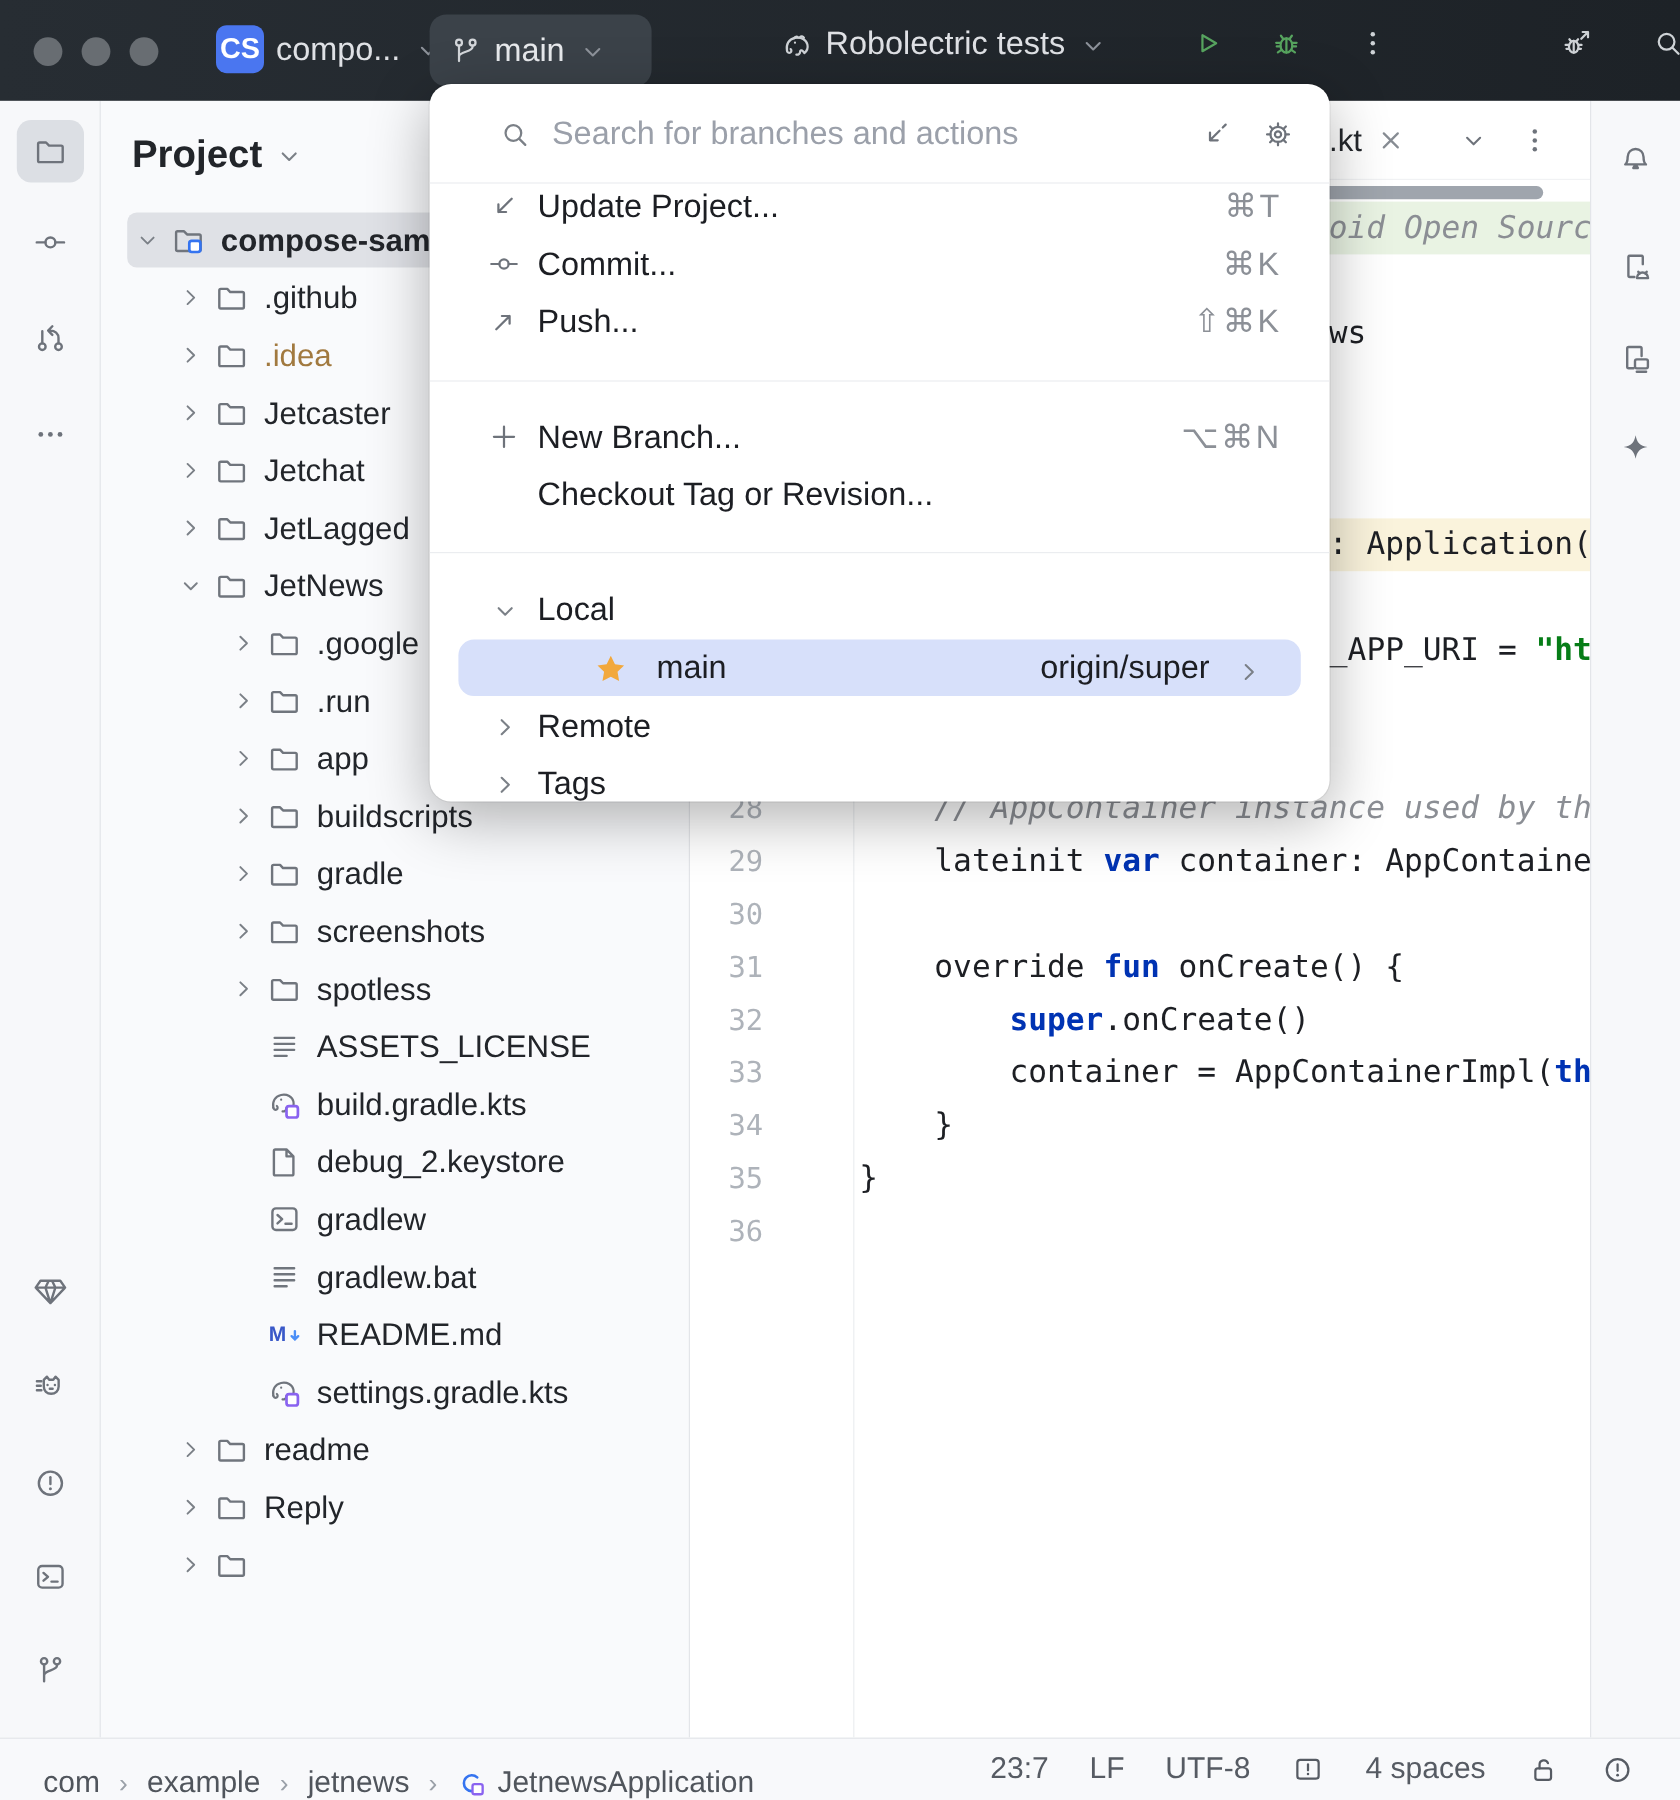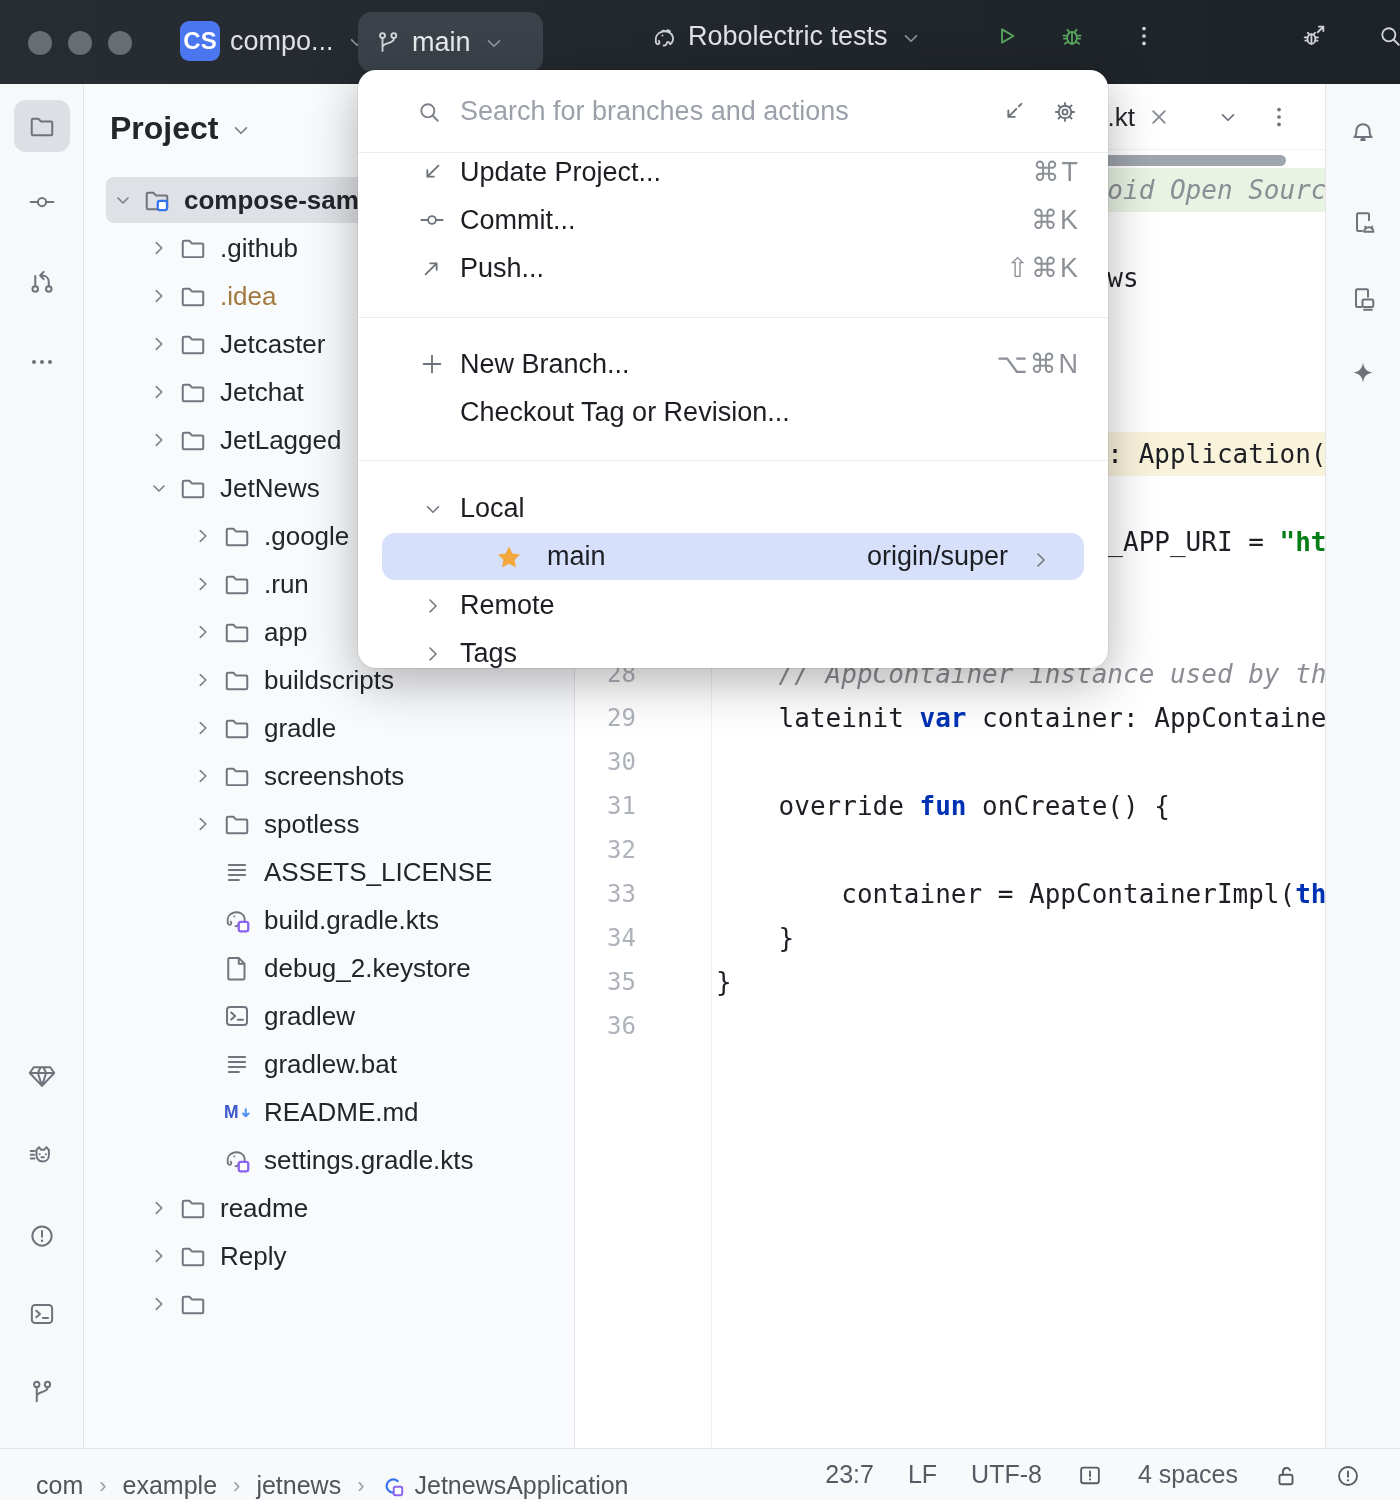--- a/index.html
+++ b/index.html
@@ -75,21 +75,21 @@
   
   .popup{position:absolute;left:358px;top:70px;width:750px;height:598px;background:#ffffff;border-radius:18px;
          box-shadow:0 14px 50px rgba(0,0,0,0.30),0 0 0 1px rgba(0,0,0,0.06);z-index:60;overflow:hidden;font-size:27px;color:#1c1e23;}
   .p-search{position:absolute;left:0;top:0;width:100%;height:82px;display:flex;align-items:center;margin-left:10px;}
   .p-search .sic{position:absolute;left:47px;color:#7b8087;}
   .p-input{position:absolute;left:90px;top:0;height:82px;width:480px;border:none;outline:none;font-size:27px;
            font-family:"Liberation Sans",sans-serif;color:#1c1e23;background:transparent;}
   .p-input::placeholder{color:#9ba0aa;}
   .p-sbtn{position:absolute;top:25px;width:34px;height:34px;border:none;background:none;color:#6e737b;cursor:pointer;padding:0;}
   .p-div{position:absolute;left:0;width:100%;height:1px;background:#ebedf0;}
-  .prow{position:absolute;left:0;width:100%;height:48px;display:flex;align-items:center;cursor:pointer;margin-left:12px;}
+  .prow{position:absolute;left:0;width:100%;height:48px;display:flex;align-items:center;cursor:pointer;}
   .prow .pic{position:absolute;left:47px;width:30px;height:30px;display:flex;align-items:center;justify-content:center;color:#6e737b;}
   .prow .plabel{position:absolute;left:90px;white-space:nowrap;}
   .prow .pshort{position:absolute;right:40px;color:#8c9097;letter-spacing:2px;}
   .prow .pchev{position:absolute;left:50px;color:#7b8087;}
   .sel-branch{position:absolute;left:24px;right:24px;top:463px;height:47px;background:#d7e0fa;border-radius:13px;cursor:pointer;}
   .sel-branch .star{position:absolute;left:111px;top:8px;color:#f2a83c;}
   .sel-branch .bname{position:absolute;left:165px;top:0;line-height:47px;}
   .sel-branch .track{position:absolute;right:76px;top:0;line-height:47px;}
   .sel-branch .schev{position:absolute;right:30px;top:10px;color:#7b8087;}
 </style>
@@ -592,21 +592,21 @@
         <div class="cline" style="top: 220px;"><span class="lbg"></span><span class="lnum">22</span><span class="ccode"></span></div>
         <div class="cline cream" style="top: 264px;"><span class="lbg"></span><span class="lnum">23</span><span class="ccode"><span class="kw">class</span><span class="pl"> JetnewsApplication : Application() {</span></span></div>
         <div class="cline" style="top: 308px;"><span class="lbg"></span><span class="lnum">24</span><span class="ccode"></span></div>
         <div class="cline" style="top: 352px;"><span class="lbg"></span><span class="lnum">25</span><span class="ccode"><span class="pl">        </span><span class="kw">const val</span><span class="pl"> JETNEWS_APP_URI = </span><span class="str">"https://developer.android.com/jetnews"</span></span></div>
         <div class="cline" style="top: 396px;"><span class="lbg"></span><span class="lnum">26</span><span class="ccode"></span></div>
         <div class="cline" style="top: 440px;"><span class="lbg"></span><span class="lnum">27</span><span class="ccode"></span></div>
         <div class="cline" style="top: 484px;"><span class="lbg"></span><span class="lnum">28</span><span class="ccode"><span class="cmt">    // AppContainer instance used by the rest of classes</span></span></div>
         <div class="cline" style="top: 528px;"><span class="lbg"></span><span class="lnum">29</span><span class="ccode"><span class="pl">    lateinit </span><span class="kw">var</span><span class="pl"> container: AppContainer</span></span></div>
         <div class="cline" style="top: 572px;"><span class="lbg"></span><span class="lnum">30</span><span class="ccode"></span></div>
         <div class="cline" style="top: 616px;"><span class="lbg"></span><span class="lnum">31</span><span class="ccode"><span class="pl">    override </span><span class="kw">fun</span><span class="pl"> onCreate() {</span></span></div>
-        <div class="cline" style="top: 660px;"><span class="lbg"></span><span class="lnum">32</span></div>
+        <div class="cline" style="top: 660px;"><span class="lbg"></span><span class="lnum">32</span><span class="ccode"><span class="pl">        </span><span class="kw">super</span><span class="pl">.onCreate()</span></span></div>
         <div class="cline" style="top: 704px;"><span class="lbg"></span><span class="lnum">33</span><span class="ccode"><span class="pl">        container = AppContainerImpl(</span><span class="kw">this</span></span></div>
         <div class="cline" style="top: 748px;"><span class="lbg"></span><span class="lnum">34</span><span class="ccode"><span class="pl">    }</span></span></div>
         <div class="cline" style="top: 792px;"><span class="lbg"></span><span class="lnum">35</span><span class="ccode"><span class="pl">}</span></span></div>
         <div class="cline" style="top: 836px;"><span class="lbg"></span><span class="lnum">36</span><span class="ccode"></span></div>
       </div>
     <div class="gutter-sep"></div>
   </section>
 
   <nav class="rail right" id="right-rail">
       <button class="rail-btn" style="top:24px">

